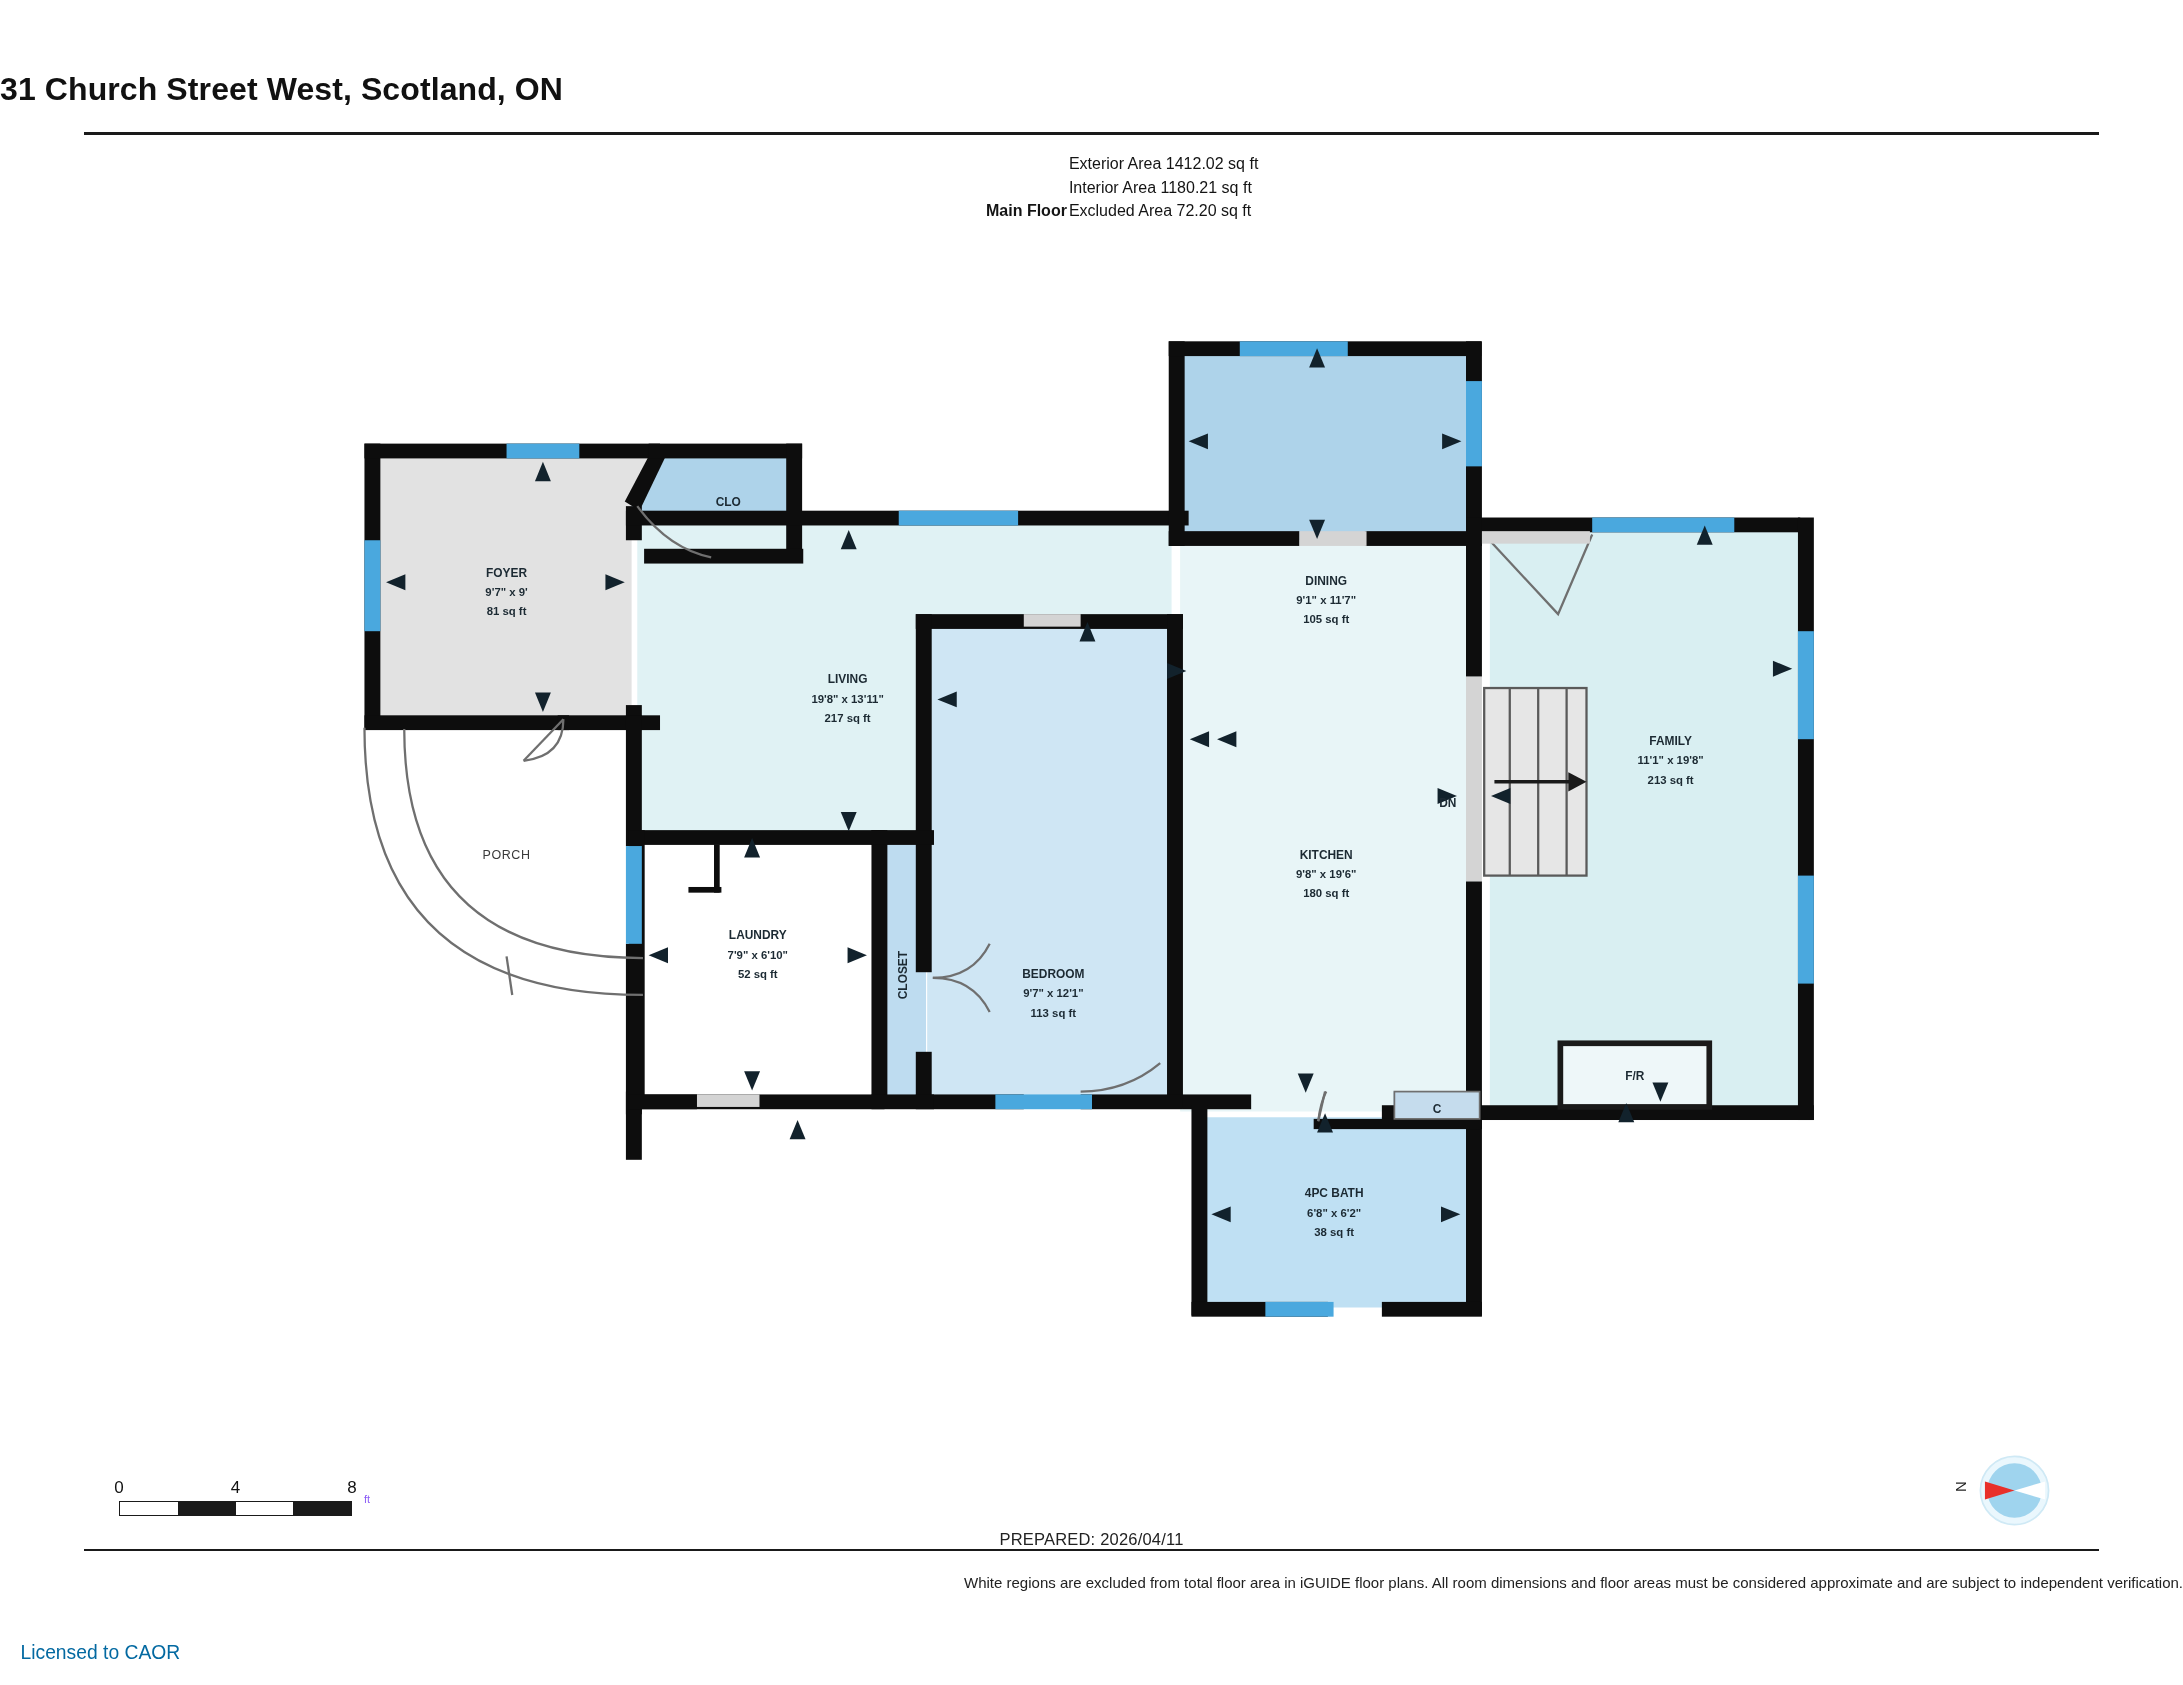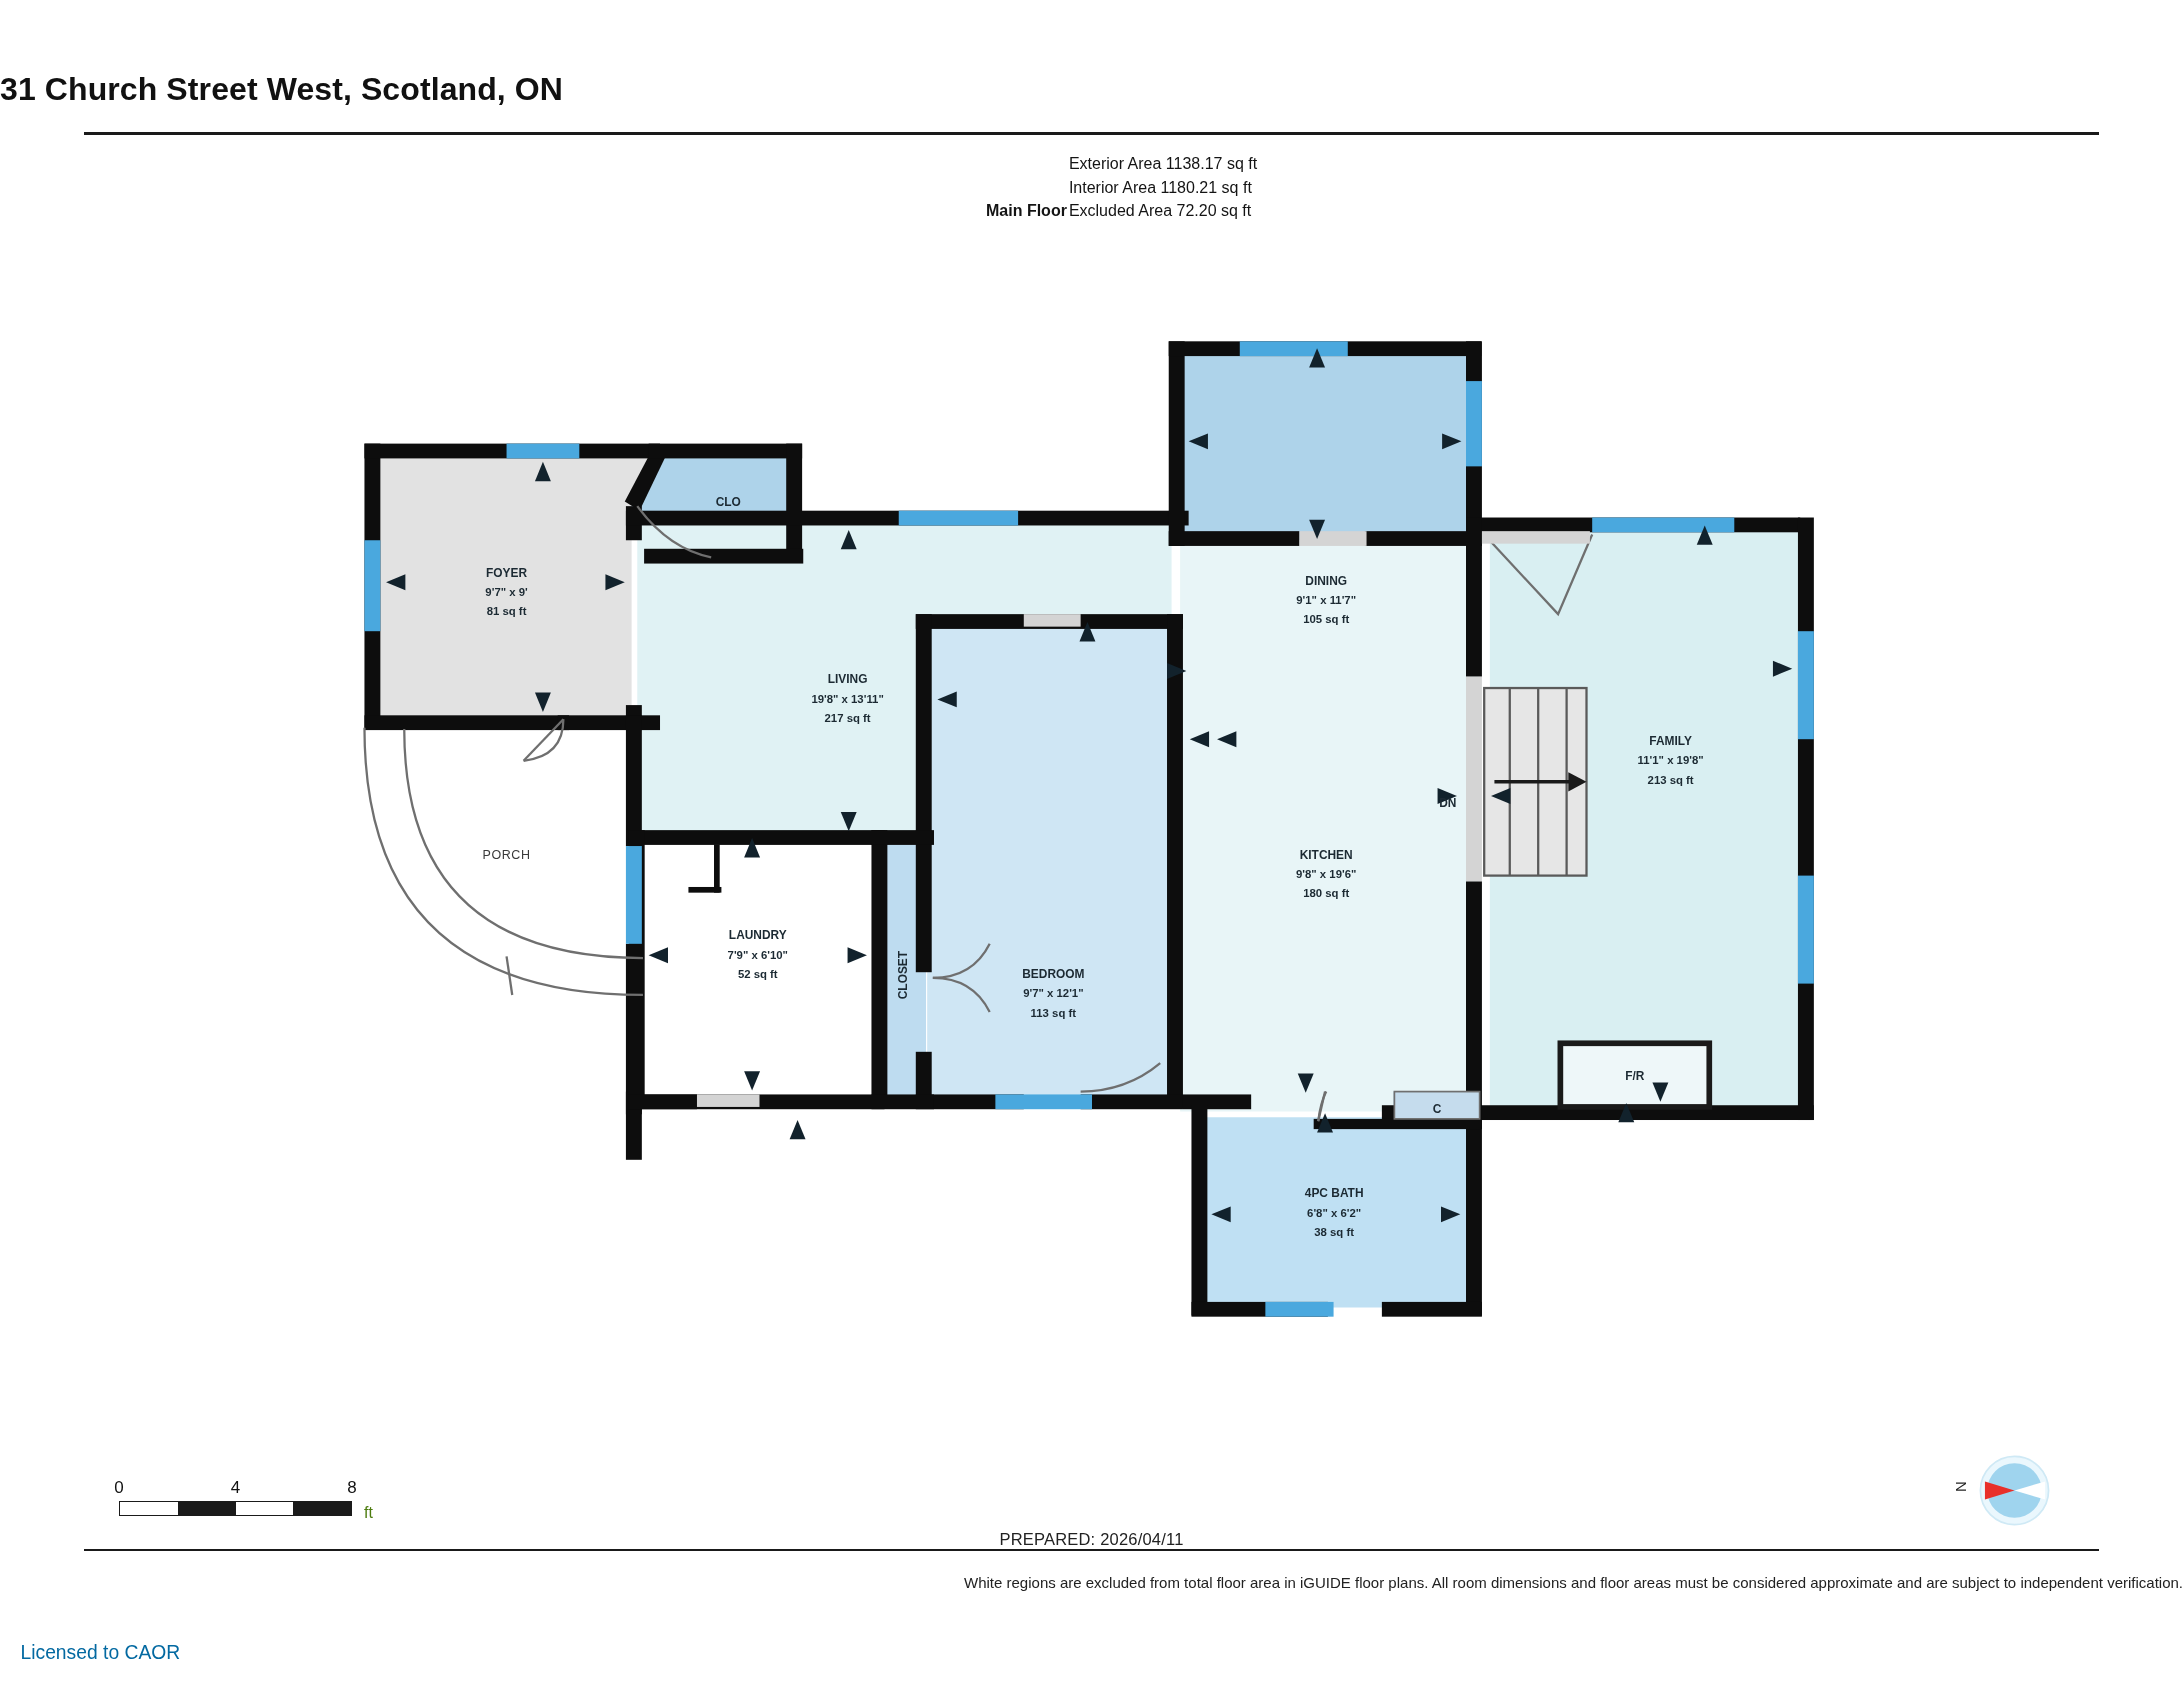--- a/index.html
+++ b/index.html
@@ -126,21 +126,21 @@
 <body>
 
 <div class="page">
 
   <div class="title">31 Church Street West, Scotland, ON</div>
   <div class="rule-top"></div>
 
   <div class="area-block">
     <div class="label">Main Floor</div>
     <div class="values">
-      <div>Exterior Area 1138.17 sq ft</div>
+      <div>Exterior Area 1412.02 sq ft</div>
       <div>Interior Area 1180.21 sq ft</div>
       <div>Excluded Area 72.20 sq ft</div>
     </div>
   </div>
 
   <svg id="plan" viewBox="0 0 3640 2120">
 
     <path d="M540,860 L1030,860 L1030,1320 L540,1320 Z" fill="#ffffff"></path>
 
     <path d="M560,380 L1050,380 L1050,440 L1010,480 L1010,840 L560,840 Z" fill="#e2e2e2"></path>
@@ -384,21 +384,21 @@
       <span style="left:50%">4</span>
       <span style="left:100%">8</span>
     </div>
     <div class="bar">
       <div></div>
       <div class="on"></div>
       <div></div>
       <div class="on"></div>
     </div>
   </div>
-  <div class="unit scalebar-unit" style="position:absolute;left:364px;top:1493px;font-size:16px;color:#4d7c0f;margin-top:11px;">ft</div>
+  <div class="unit scalebar-unit" style="position:absolute;left:364px;top:1493px;font-size:11px;color:#8b5cf6;">ft</div>
 
   <div class="prepared">PREPARED: 2026/04/11</div>
 
   <svg class="compass" viewBox="0 0 132 132">
     <circle cx="66" cy="66" r="60" fill="#eaf7fd" stroke="#cfe9f5" stroke-width="3"></circle>
     <circle cx="66" cy="66" r="48" fill="#9fd4ee"></circle>
     <polygon points="66,66 120,50 120,82" fill="#ffffff"></polygon>
     <polygon points="66,66 14,50 14,82" fill="#e8302a"></polygon>
   </svg>
   <div class="compass-n">N</div>

